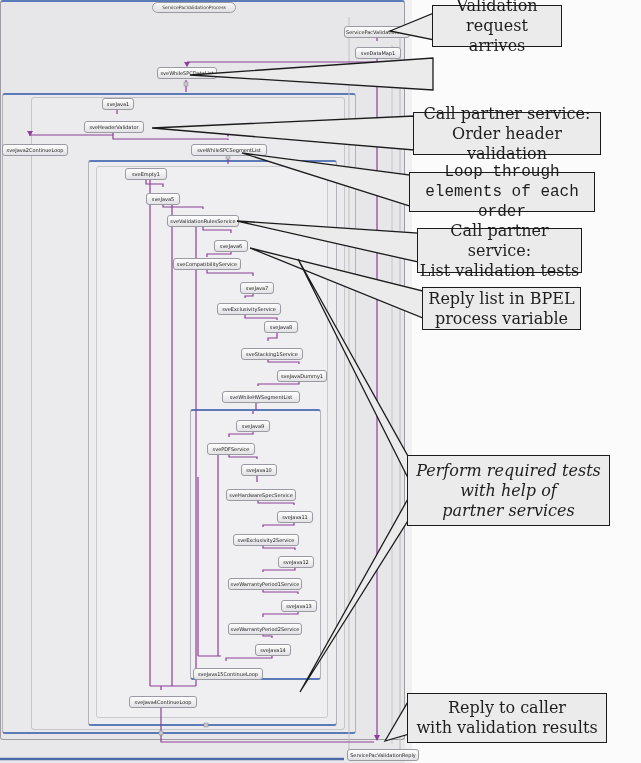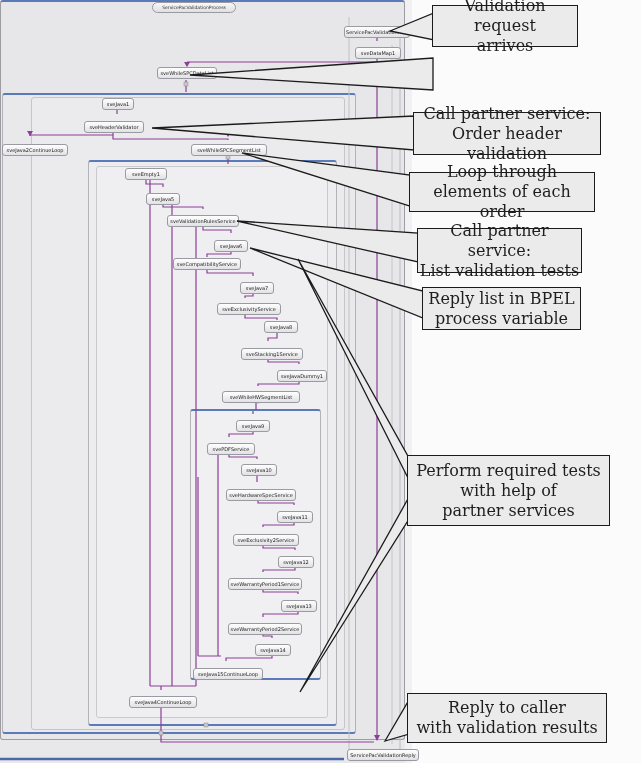--- a/index.html
+++ b/index.html
@@ -199,29 +199,29 @@
       <polygon points="152,128 414,116 414,150"></polygon>
       <polygon points="242,153 410,175 410,206"></polygon>
       <polygon points="237,221 418,233 418,262"></polygon>
       <polygon points="250,248 423,291 423,318"></polygon>
       <polygon points="298,259 409,458 409,480"></polygon>
       <polygon points="300,692 409,497 409,519"></polygon>
       <polygon points="385,741 409,700 409,734"></polygon>
     </g>
   </svg>
 
-  <div class="callout" style="left:432px;top:5px;width:146px;height:42px;">Validation request
+  <div class="callout" style="left:432px;top:5px;width:130px;height:42px;">Validation request
 arrives</div>
   <div class="callout" style="left:413px;top:112px;width:188px;height:43px;">Call partner service:
 Order header validation</div>
-  <div class="callout" style="left:409px;top:172px;width:186px;height:40px;">Loop through
+  <div class="callout" style="left:409px;top:172px;width:186px;height:40px;font-family:Liberation Mono, monospace;">Loop through
 elements of each order</div>
   <div class="callout" style="left:417px;top:228px;width:165px;height:45px;">Call partner service:
 List validation tests</div>
   <div class="callout" style="left:422px;top:287px;width:159px;height:43px;">Reply list in BPEL
 process variable</div>
-  <div class="callout" style="left:407px;top:455px;width:203px;height:71px;">Perform required tests
+  <div class="callout" style="left:407px;top:455px;width:203px;height:71px;font-style:italic;">Perform required tests
 with help of
 partner services</div>
   <div class="callout" style="left:407px;top:693px;width:200px;height:50px;">Reply to caller
 with validation results</div>
 
 </div>
 
 </body></html>

